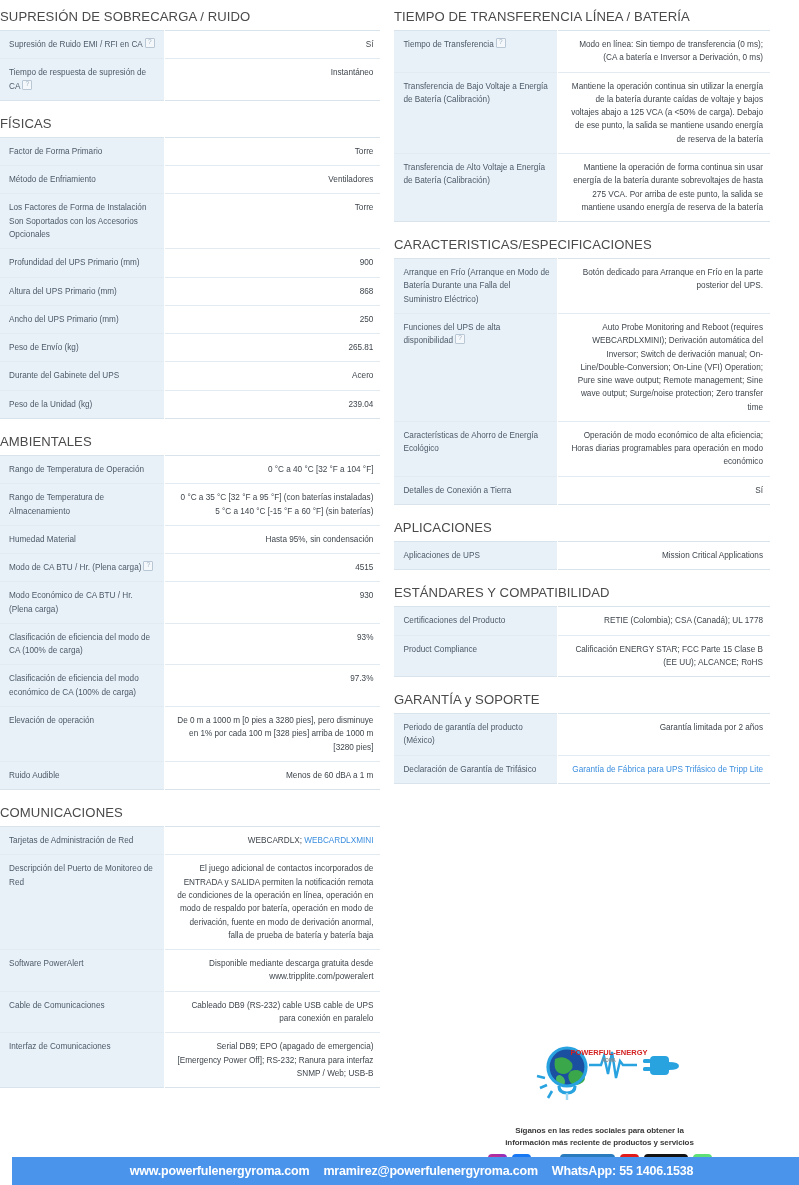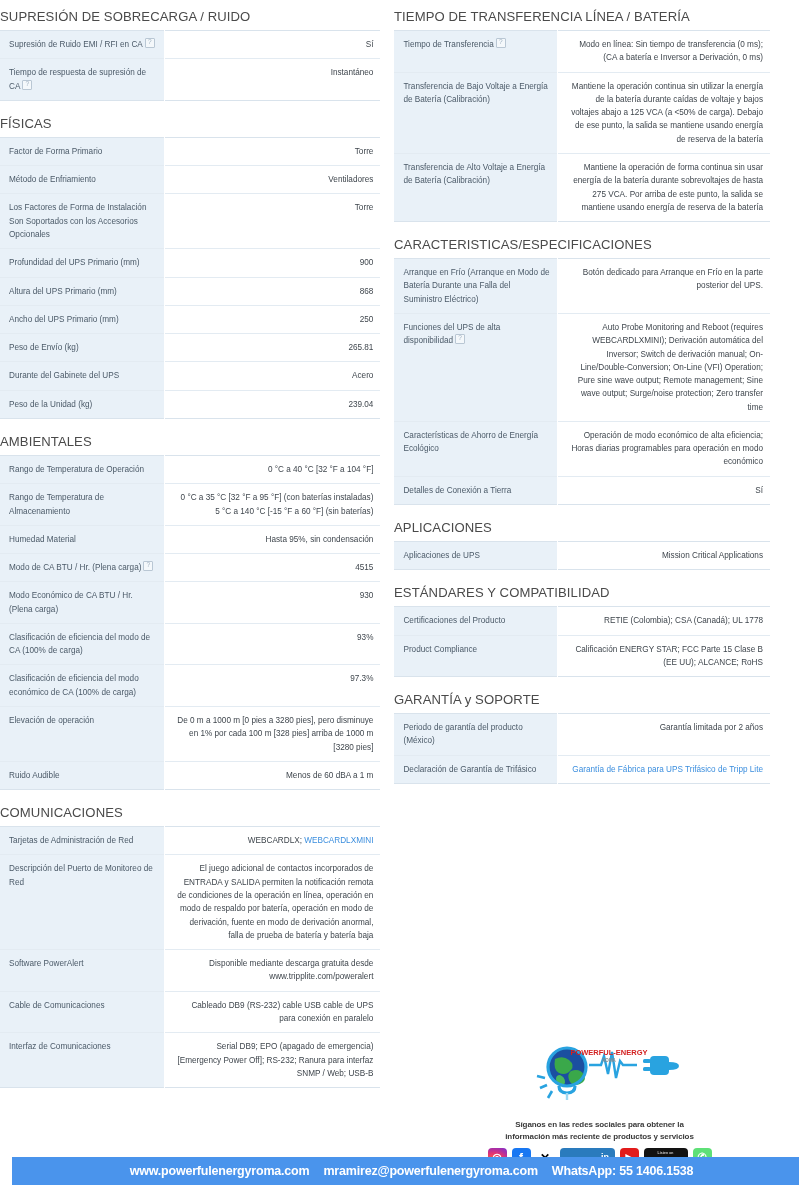--- a/index.html
+++ b/index.html
@@ -119,21 +119,21 @@
     height: 62px;
     margin: 0 auto;
     position: relative;
   }
   .logo svg { display: block; }
   .follow-text {
     font-size: 8px;
     font-weight: bold;
     color: #3a3a3a;
     line-height: 1.45;
-    margin-top: 12px;
+    margin-top: 18px;
     letter-spacing: -0.1px;
   }
   .socials {
     margin-top: 6px;
     display: flex;
     justify-content: center;
     align-items: center;
     gap: 5px;
   }
   .sicon {

